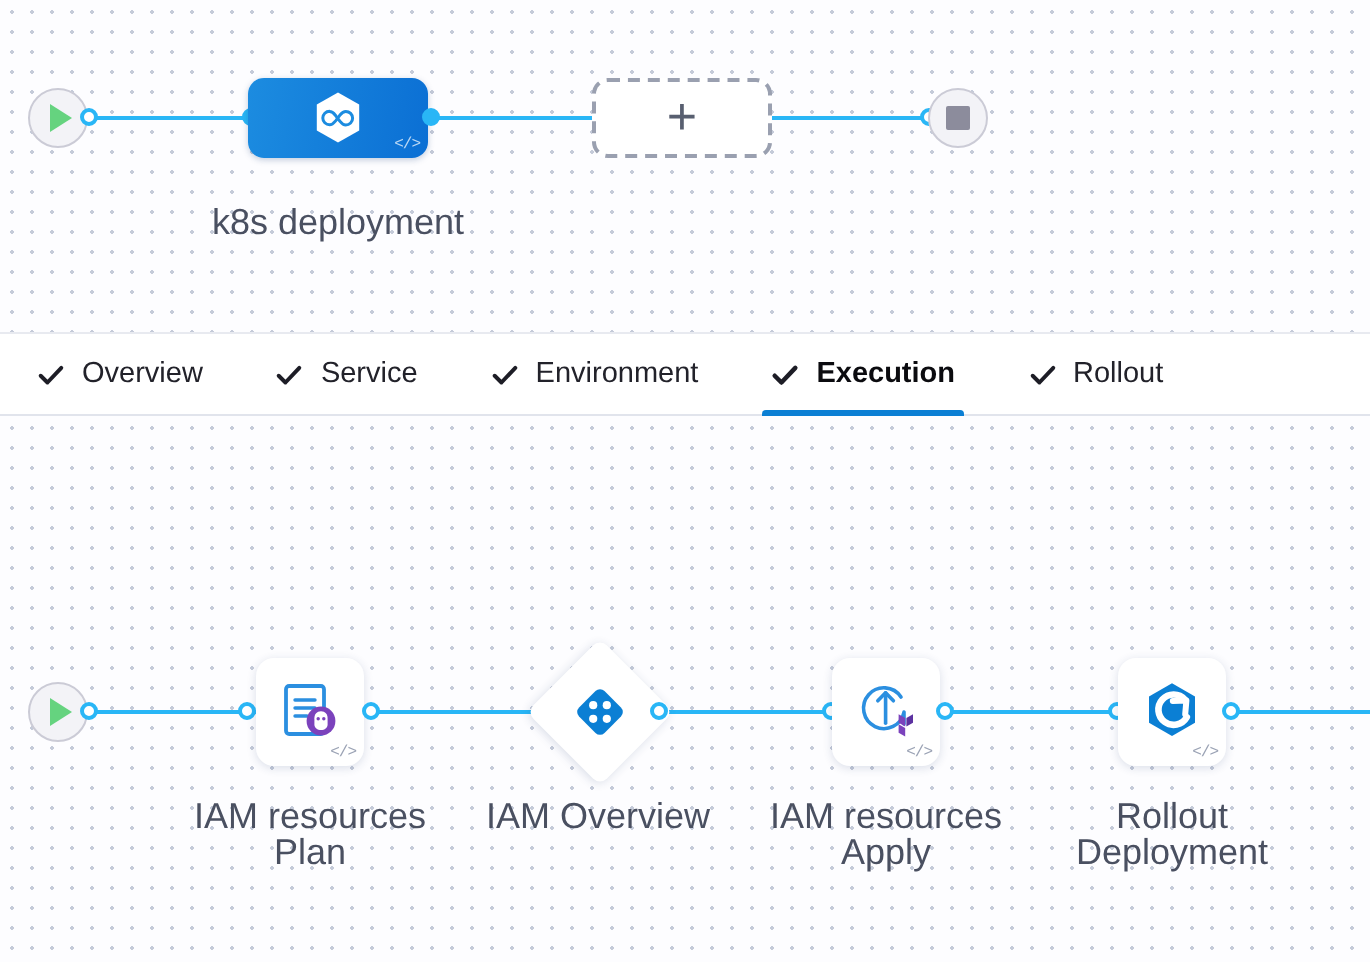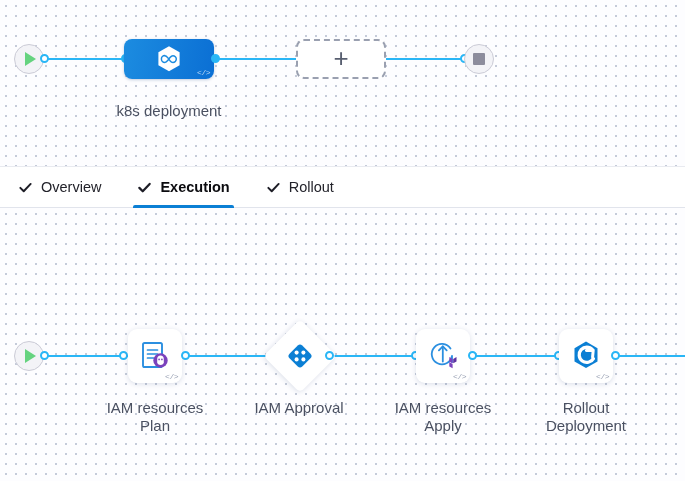--- a/index.html
+++ b/index.html
@@ -159,21 +159,21 @@
     color: #9aa2b4;
     font-family: "Liberation Mono", monospace;
     letter-spacing: -.5px;
   }
   .code-badge.light { color: #bcd9f5; }
 
   
   .node-label {
     position: absolute;
     text-align: center;
-    font-size: 15px;
+    font-size: 18px;
     color: #4a5061;
     line-height: 18px;
     white-space: pre-line;
   }
   .label-muted { color: #7d8498; }
 </style>
 </head>
 <body>
 
 <div id="app">
@@ -212,21 +212,33 @@
 
   <div class="tabbar">
 
     <div class="tab">
       <svg class="check" viewBox="0 0 16 16">
         <path d="M2.5 8.4 L6.1 12 L13.5 4.2" fill="none" stroke="#1d1d26" stroke-width="2.1" stroke-linecap="round" stroke-linejoin="round"></path>
       </svg>
       <span class="tab-label">Overview</span>
     </div>
 
-
+    <div class="tab">
+      <svg class="check" viewBox="0 0 16 16">
+        <path d="M2.5 8.4 L6.1 12 L13.5 4.2" fill="none" stroke="#1d1d26" stroke-width="2.1" stroke-linecap="round" stroke-linejoin="round"></path>
+      </svg>
+      <span class="tab-label">Service</span>
+    </div>
+
+    <div class="tab">
+      <svg class="check" viewBox="0 0 16 16">
+        <path d="M2.5 8.4 L6.1 12 L13.5 4.2" fill="none" stroke="#1d1d26" stroke-width="2.1" stroke-linecap="round" stroke-linejoin="round"></path>
+      </svg>
+      <span class="tab-label">Environment</span>
+    </div>
 
     <div class="tab active">
       <svg class="check" viewBox="0 0 16 16">
         <path d="M2.5 8.4 L6.1 12 L13.5 4.2" fill="none" stroke="#1d1d26" stroke-width="2.4" stroke-linecap="round" stroke-linejoin="round"></path>
       </svg>
       <span class="tab-label">Execution</span>
     </div>
 
     <div class="tab">
       <svg class="check" viewBox="0 0 16 16">
@@ -270,21 +282,21 @@
     <div class="diamond-inner" style="left:274px; top:122px;">
       <svg width="30" height="30" viewBox="0 0 30 30">
         <rect x="6" y="6" width="18" height="18" rx="3.2" transform="rotate(45 15 15)" fill="#0b7fd4"></rect>
         <circle cx="11.6" cy="11.6" r="2.05" fill="#ffffff"></circle>
         <circle cx="18.4" cy="11.6" r="2.05" fill="#ffffff"></circle>
         <circle cx="11.6" cy="18.4" r="2.05" fill="#ffffff"></circle>
         <circle cx="18.4" cy="18.4" r="2.05" fill="#ffffff"></circle>
       </svg>
     </div>
     <div class="port" style="left:325px; top:143px;"></div>
-    <div class="node-label" style="left:239px; top:191px; width:120px;">IAM Approval</div>
+    <div class="node-label" style="left:239px; top:191px; width:120px;">IAM Overview</div>
 
     <div class="port" style="left:411px; top:143px;"></div>
     <div class="step-card" style="left:416px; top:121px;">
       <svg width="34" height="34" viewBox="0 0 34 34">
         <path d="M24.5 9.5 A10.2 10.2 0 1 0 26 17 M26 17 L26 23" fill="none" stroke="#2b8fe0" stroke-width="1.8" stroke-linecap="round"></path>
         <path d="M16.8 7.4 L16.8 22.6" stroke="#2b8fe0" stroke-width="1.8" stroke-linecap="round"></path>
         <path d="M12.9 11.4 L16.8 7.4 L20.7 11.4" fill="none" stroke="#2b8fe0" stroke-width="1.8" stroke-linecap="round" stroke-linejoin="round"></path>
         <path d="M23.3 18.1 L26.6 20.0 L26.6 24.3 L23.3 22.4 Z" fill="#7b42bc"></path>
         <path d="M27.2 20.0 L30.5 18.1 L30.5 22.4 L27.2 24.3 Z" fill="#5c31a0"></path>
         <path d="M23.3 23.1 L26.6 25.0 L26.6 29.3 L23.3 27.4 Z" fill="#7b42bc"></path>

